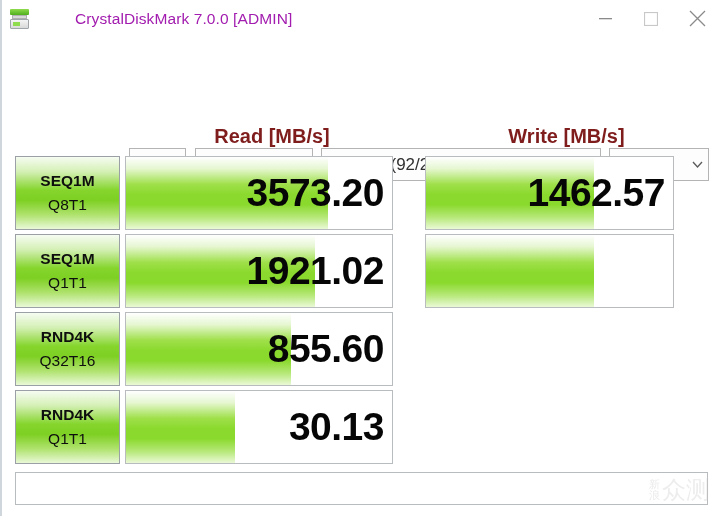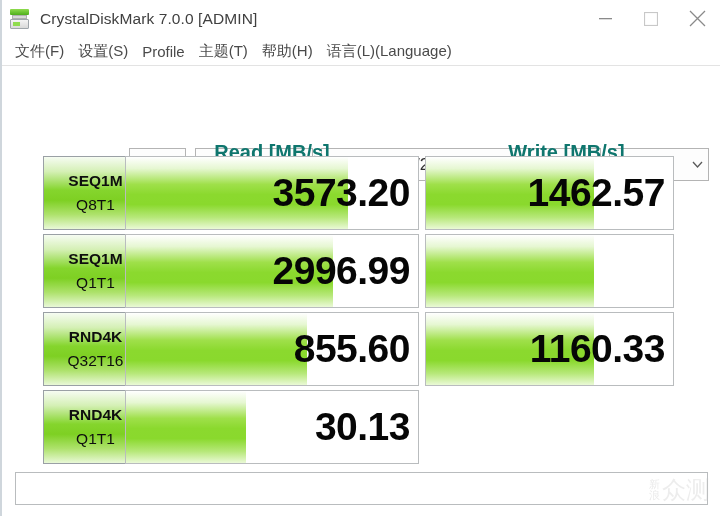--- a/index.html
+++ b/index.html
@@ -66,23 +66,24 @@
     border-radius: 1px;
   }
   #app-icon .disk-led {
     position: absolute;
     left: 4px; top: 14px;
     width: 7px; height: 4px;
     background: #8fdc4e;
   }
   #window-title {
     font-size: 15.5px;
-    color: #404040;
+    color: #a21caf;
     letter-spacing: 0.1px;
     white-space: nowrap;
+    margin-left: 35px;
   }
   #window-controls {
     position: absolute;
     right: 0;
     top: 0;
     height: 37px;
     display: flex;
     align-items: center;
   }
   .win-btn {
@@ -177,24 +178,24 @@
 
   
   #col-headers {
     position: absolute;
     left: 0; top: 125px;
     width: 720px;
     height: 30px;
   }
   .col-head {
     position: absolute;
-    top: 16px;
+    top: 0;
     font-size: 20px;
     font-weight: bold;
-    color: #0f766e;
+    color: #7f1d1d;
     text-align: center;
   }
   #head-read  { left: 123px; width: 294px; }
   #head-write { left: 423px; width: 283px; text-align: center; }
 
   
   #results {
     position: absolute;
     left: 0; top: 156px;
     width: 720px;
@@ -215,21 +216,20 @@
         #d5f0b6 20%,
         #85d52d 46%,
         #7ed023 60%,
         #aee26c 80%,
         #e9f8d7 100%);
     display: flex;
     flex-direction: column;
     align-items: center;
     justify-content: center;
     cursor: pointer;
-    margin-left: 28px;
   }
   .test-label .t-main {
     font-size: 15.5px;
     font-weight: bold;
     color: #0e0e0e;
     line-height: 1.55;
   }
   .test-label .t-sub {
     font-size: 15.5px;
     font-weight: normal;
@@ -240,21 +240,21 @@
   .bar {
     position: absolute;
     top: 0;
     height: 74px;
     border: 1px solid #b9bcbe;
     box-sizing: border-box;
     background: #ffffff;
     overflow: hidden;
     cursor: default;
   }
-  .bar-read  { left: 123px; width: 294px; }
+  .bar-read  { left: 123px; width: 268px; }
   .bar-write { left: 423px; width: 249px; }
 
   .bar-fill {
     position: absolute;
     left: 0; top: 0;
     height: 100%;
     background: linear-gradient(to bottom,
         #ffffff 0%,
         #e6f7d2 16%,
         #9fe04a 38%,
@@ -343,28 +343,20 @@
           </svg>
       </div>
       <div class="win-btn">
         <svg width="17" height="17" viewBox="0 0 17 17">
             <path d="M1 1 L16 16 M16 1 L1 16" stroke="#8a8a8a" stroke-width="1.3" fill="none"></path>
           </svg>
       </div>
     </div>
   </div>
 
-  <div id="menubar">
-    <div class="menu-item">文件(F)</div>
-    <div class="menu-item">设置(S)</div>
-    <div class="menu-item">Profile</div>
-    <div class="menu-item">主题(T)</div>
-    <div class="menu-item">帮助(H)</div>
-    <div class="menu-item">语言(L)(Language)</div>
-  </div>
 
   <div id="toolbar">
 
 
     <div class="combo" id="combo-count">
       <div class="combo-text">5</div>
       <div class="chev">
         <svg width="11" height="7" viewBox="0 0 11 7">
             <path d="M1 1 L5.5 6 L10 1" stroke="#5a5a5a" stroke-width="1.3" fill="none"></path>
           </svg>
@@ -421,40 +413,36 @@
       </div>
     </div>
 
     <div class="result-row">
       <div class="test-label">
         <div class="t-main">SEQ1M</div>
         <div class="t-sub">Q1T1</div>
       </div>
       <div class="bar bar-read">
         <div class="bar-fill" style="width: 71%;"></div>
-        <div class="bar-value">2996.99</div>
+        <div class="bar-value">1921.02</div>
       </div>
       <div class="bar bar-write">
         <div class="bar-fill" style="width: 68%;"></div>
       </div>
     </div>
 
     <div class="result-row">
       <div class="test-label">
         <div class="t-main">RND4K</div>
         <div class="t-sub">Q32T16</div>
       </div>
       <div class="bar bar-read">
         <div class="bar-fill" style="width: 62%;"></div>
         <div class="bar-value">855.60</div>
       </div>
-      <div class="bar bar-write">
-        <div class="bar-fill" style="width: 68%;"></div>
-        <div class="bar-value">1160.33</div>
-      </div>
     </div>
 
     <div class="result-row">
       <div class="test-label">
         <div class="t-main">RND4K</div>
         <div class="t-sub">Q1T1</div>
       </div>
       <div class="bar bar-read">
         <div class="bar-fill" style="width: 41%;"></div>
         <div class="bar-value">30.13</div>

